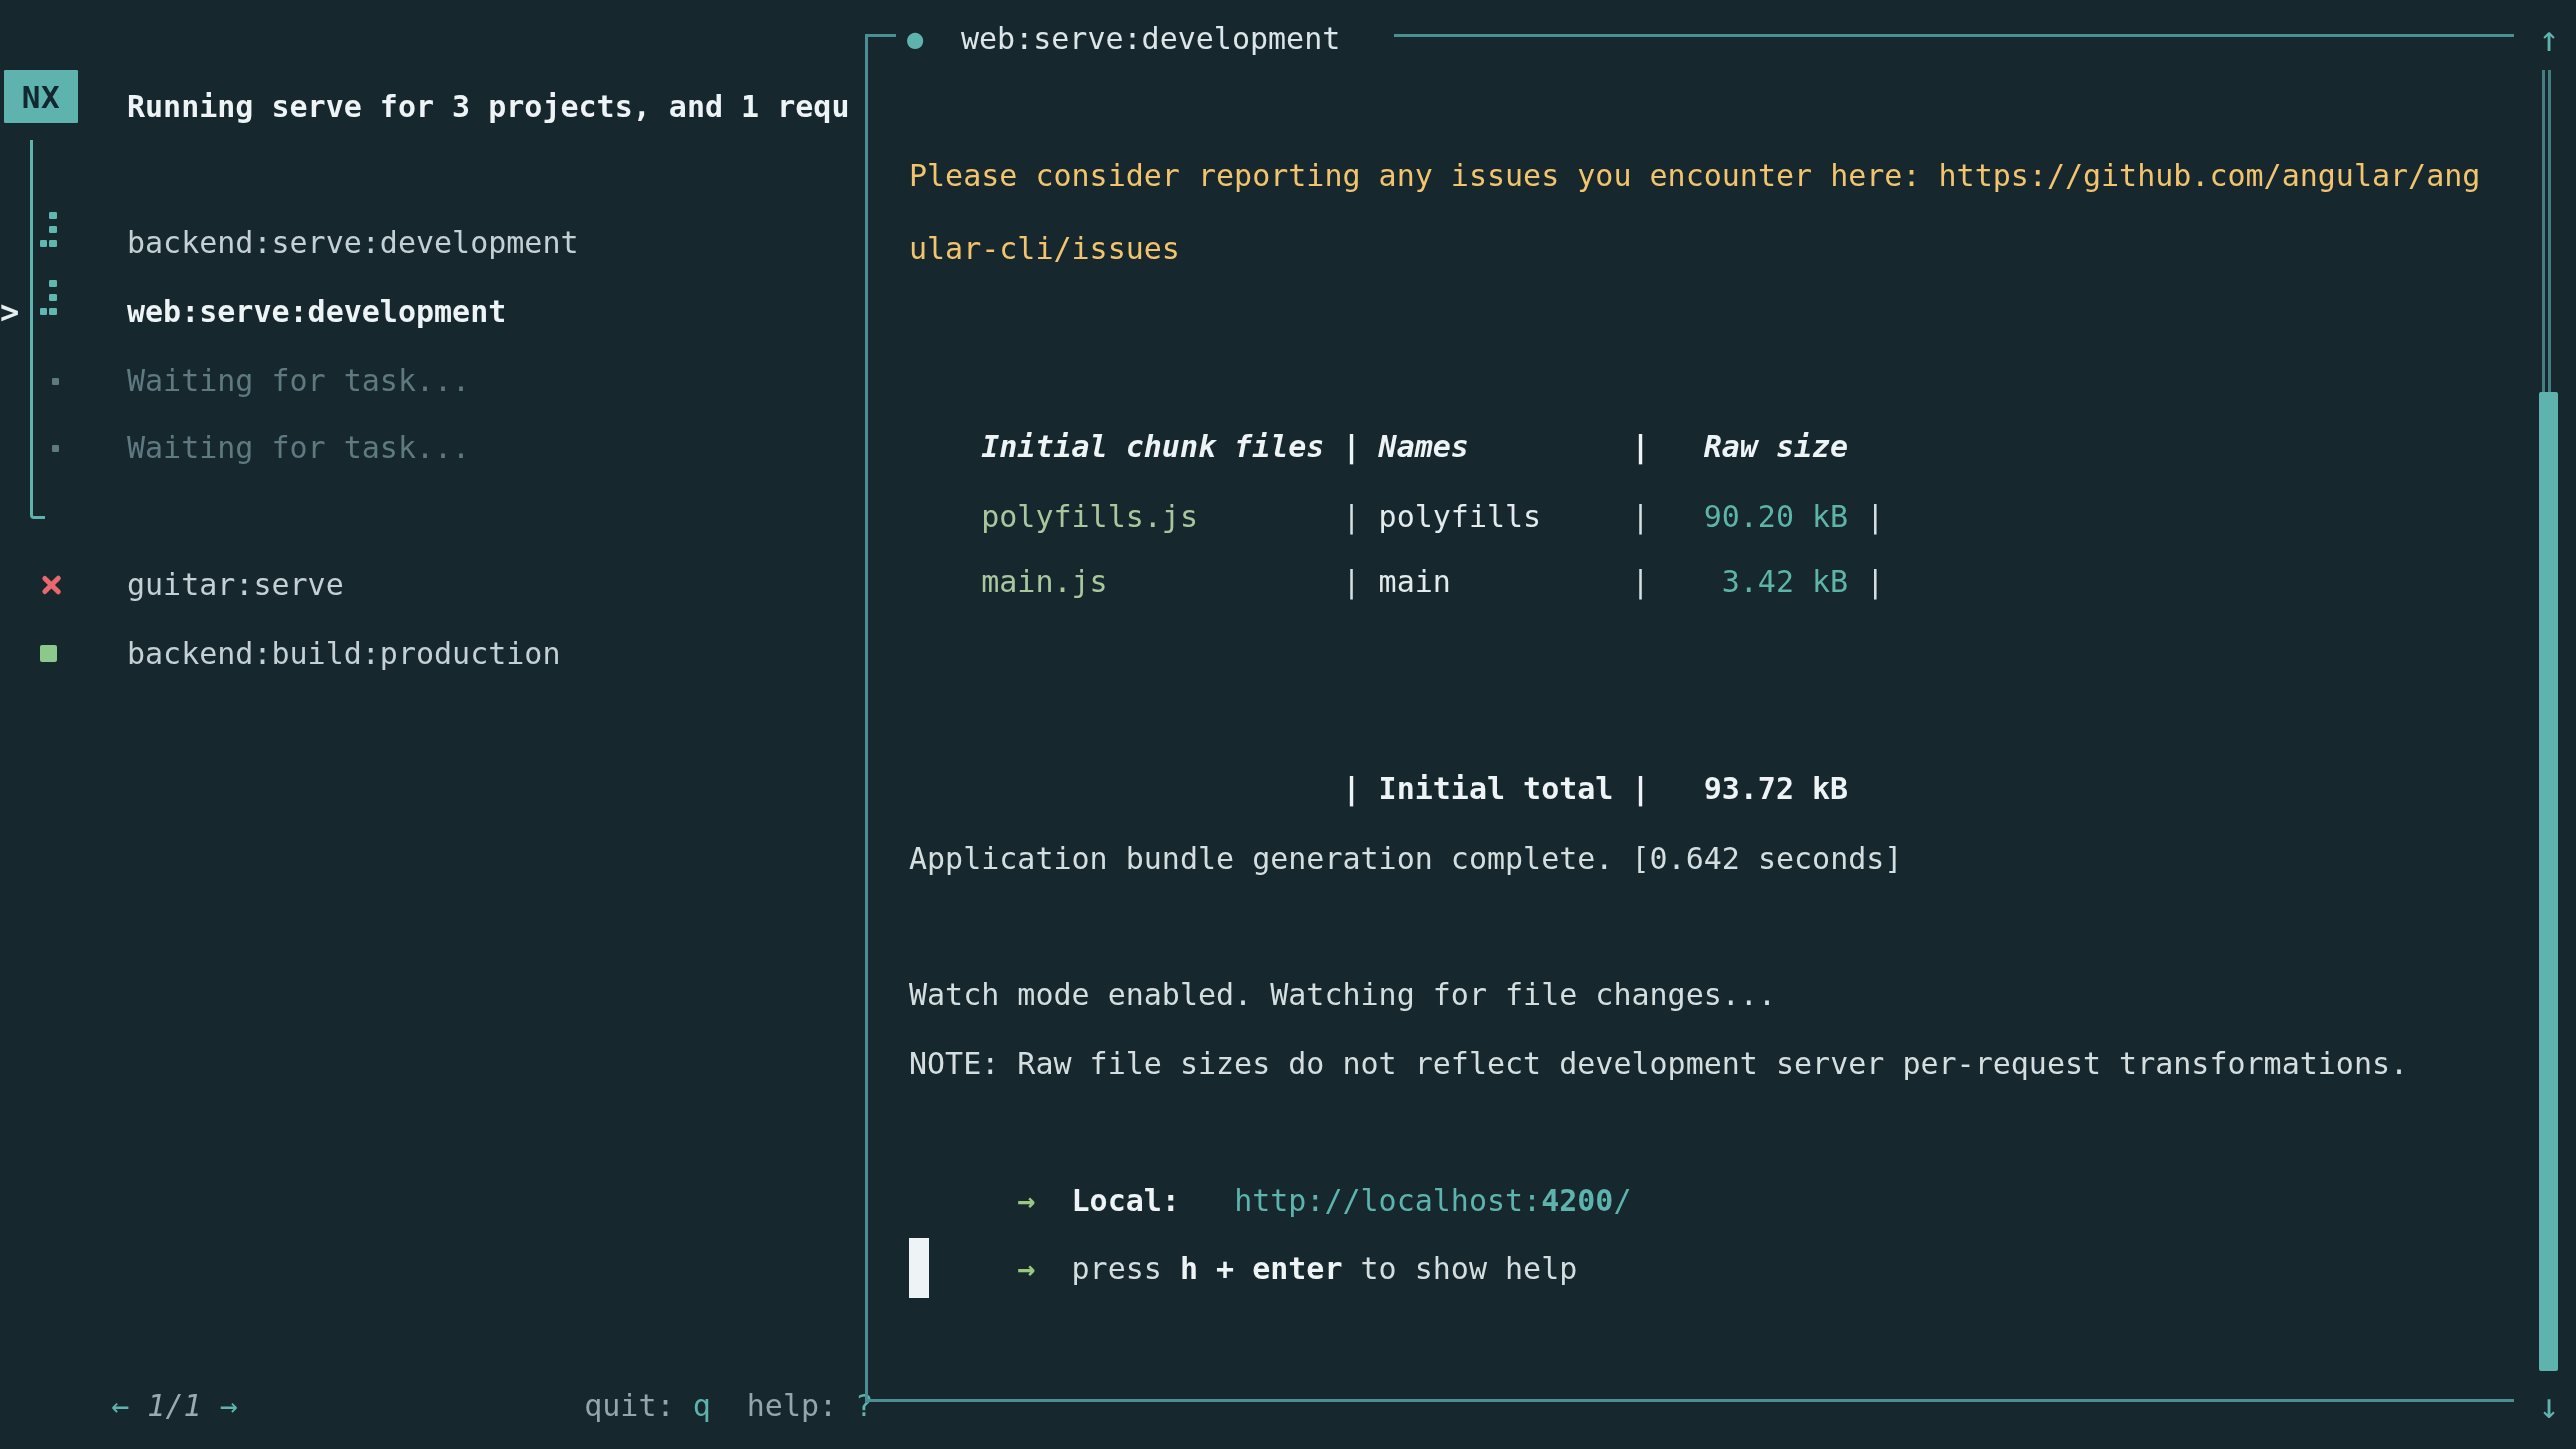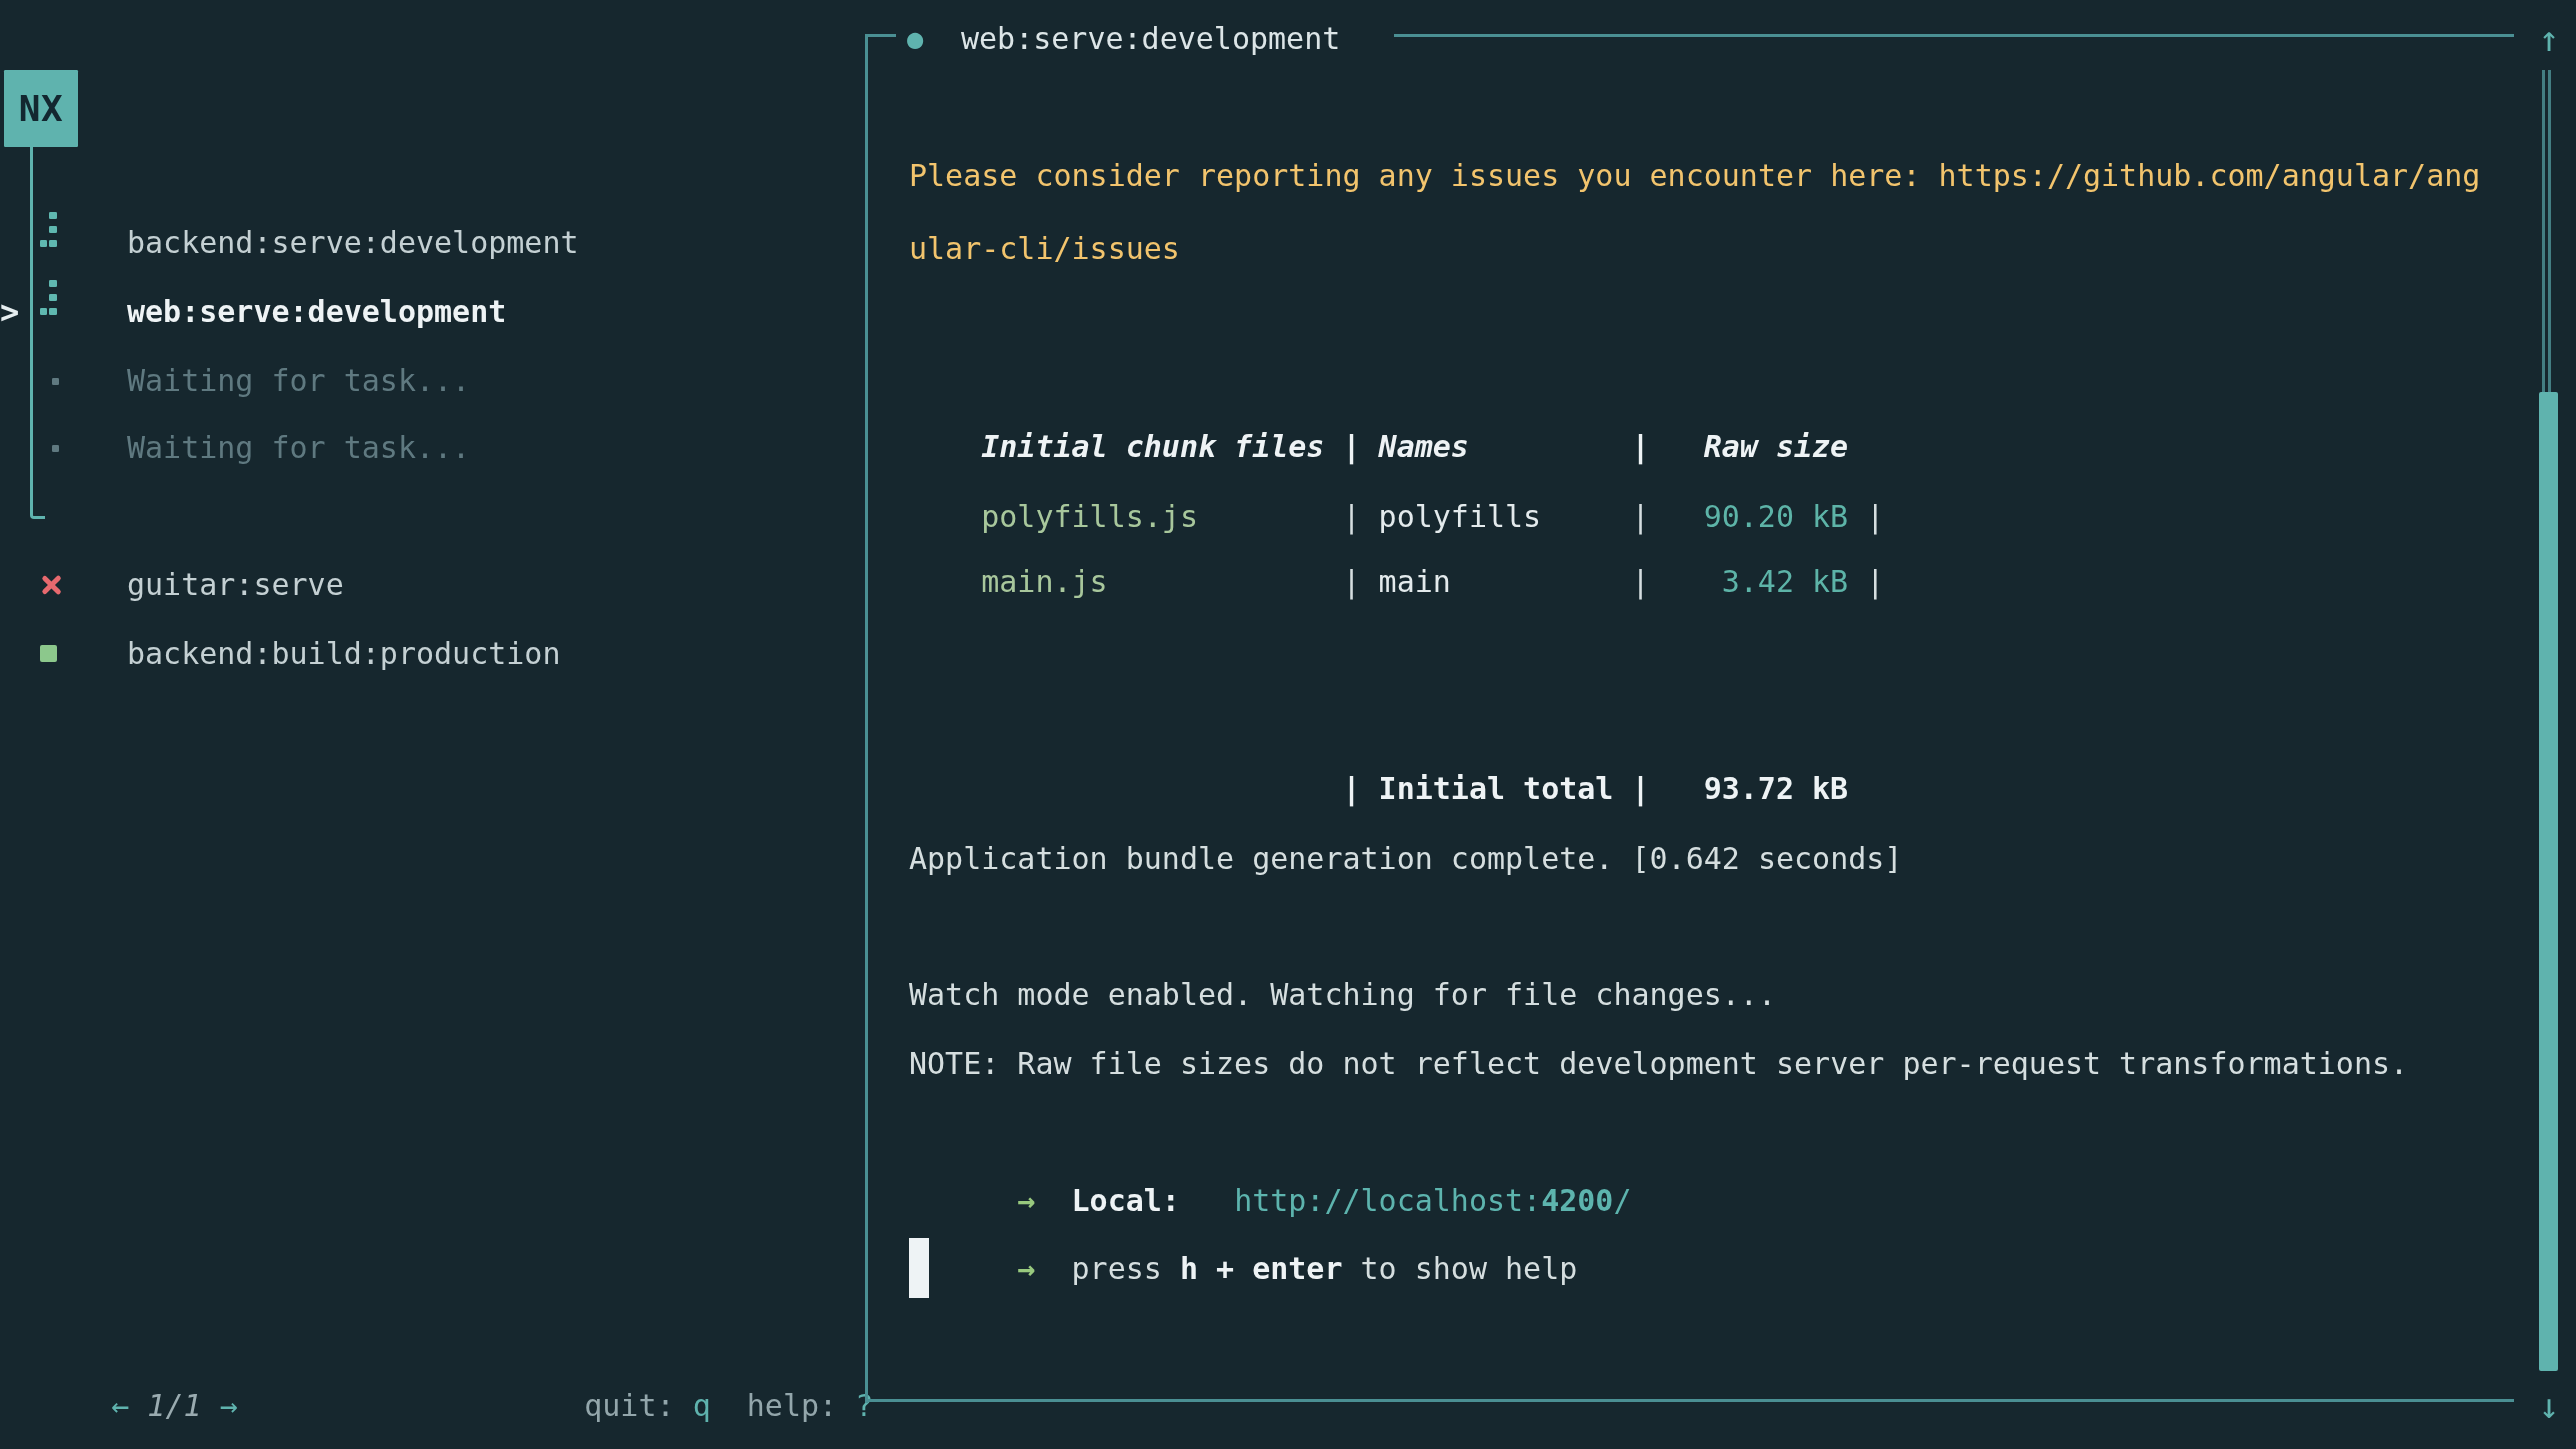--- a/index.html
+++ b/index.html
@@ -6,23 +6,23 @@
   #screen{
     position:relative;width:2576px;height:1449px;overflow:hidden;
     background:#16272e;
     font-family:"DejaVu Sans Mono", monospace;
     font-size:30px;color:#d5dedf;
   }
   .line{position:absolute;height:68px;line-height:68px;white-space:pre;}
   .b{font-weight:bold;}
   
   .nx-logo{
-    position:absolute;left:4px;top:70px;width:74px;height:77px;
+    position:absolute;left:4px;top:70px;width:74px;height:53px;
     background:#5fb3ae;border-radius:1.3px;display:flex;align-items:center;justify-content:center;
-    color:#132730;font-weight:bold;font-size:36px;letter-spacing:0.7px;
+    color:#132730;font-weight:bold;font-size:31px;letter-spacing:0.7px;
   }
   .app-title{left:127px;top:73px;width:738px;overflow:hidden;color:#eef3f5;font-weight:bold;}
   .tree-line{
     position:absolute;left:29.5px;top:140px;width:12px;height:376px;
     border-left:3.4px solid #5fb3ae;border-bottom:3.4px solid #5fb3ae;
     border-bottom-left-radius:4px;
   }
   .task{color:#c4d0d3;}
   .task.selected{color:#eef3f5;font-weight:bold;}
   .task.waiting{color:#5f7980;}
@@ -73,20 +73,21 @@
   .sb-track{position:absolute;top:70px;width:2.7px;height:322px;background:#447e83;}
   .sb-thumb{position:absolute;left:2539px;top:392px;width:19px;height:979px;background:#5fb3ae;border-radius:2px;}
 </style>
 </head>
 <body>
 
 <div id="screen">
 
   <div class="nx-logo">NX</div>
 
+  <div class="line app-title">Running serve for 3 projects, and 1 requ</div>
 
   <div class="tree-line"></div>
 
   <div class="spinner" style="top:212px;">
     <i></i>
       <i></i>
       <i></i>
       <i></i>
   </div>
   <div class="line task" style="left:127px;top:209px;">backend:serve:development</div>

